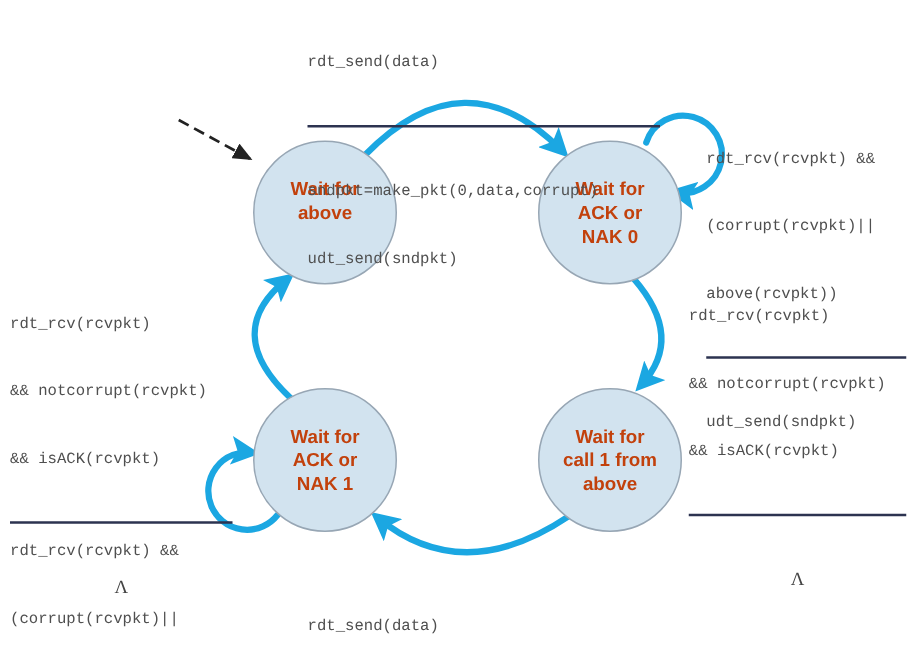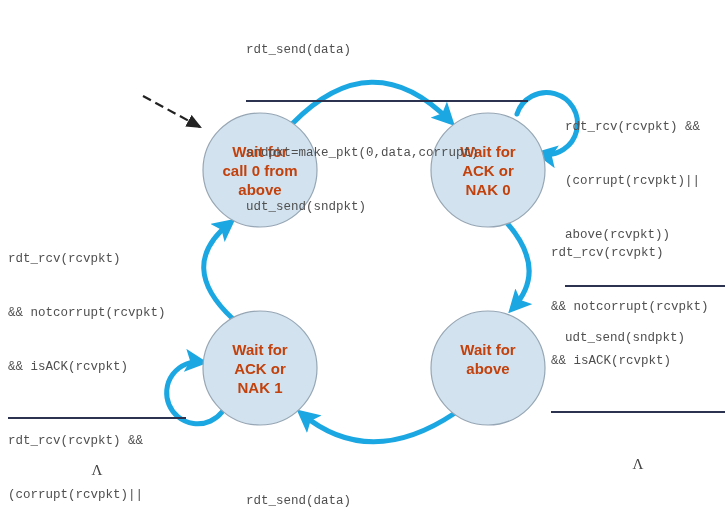--- a/index.html
+++ b/index.html
@@ -41,30 +41,30 @@
     <path d="M222,412 A31,31 0 1 1 201,362" stroke="#1ba7e2" stroke-width="5" fill="none" stroke-linecap="round" marker-end="url(#mBlue)"></path>
 
     <circle cx="260" cy="170" r="57" fill="#d2e3ef" stroke="#97a6b4" stroke-width="1.2"></circle>
     <circle cx="488" cy="170" r="57" fill="#d2e3ef" stroke="#97a6b4" stroke-width="1.2"></circle>
     <circle cx="488" cy="368" r="57" fill="#d2e3ef" stroke="#97a6b4" stroke-width="1.2"></circle>
     <circle cx="260" cy="368" r="57" fill="#d2e3ef" stroke="#97a6b4" stroke-width="1.2"></circle>
   </svg>
 
   <div class="state-label" style="left:195px;top:142px">
     <span>Wait for</span>
-    <span>call 0 from</span>
     <span>above</span>
   </div>
   <div class="state-label" style="left:423px;top:142px">
     <span>Wait for</span>
     <span>ACK or</span>
     <span>NAK 0</span>
   </div>
   <div class="state-label" style="left:423px;top:340px">
     <span>Wait for</span>
+    <span>call 1 from</span>
     <span>above</span>
   </div>
   <div class="state-label" style="left:195px;top:340px">
     <span>Wait for</span>
     <span>ACK or</span>
     <span>NAK 1</span>
   </div>
 
   <div class="t-label" style="left:246px;top:5px">
     <div>rdt_send(data)</div>

